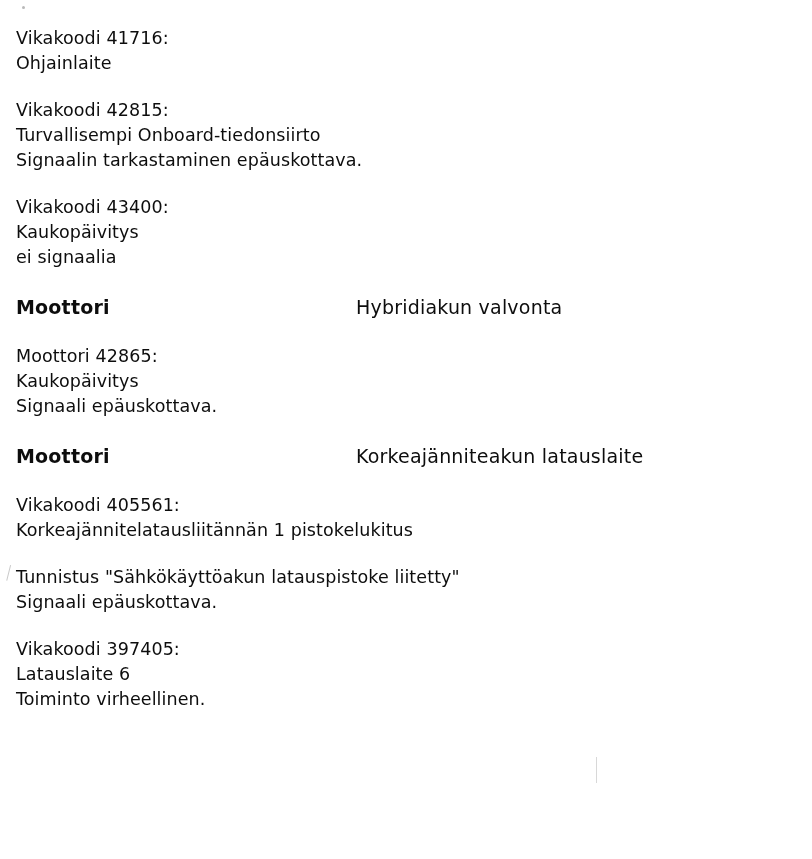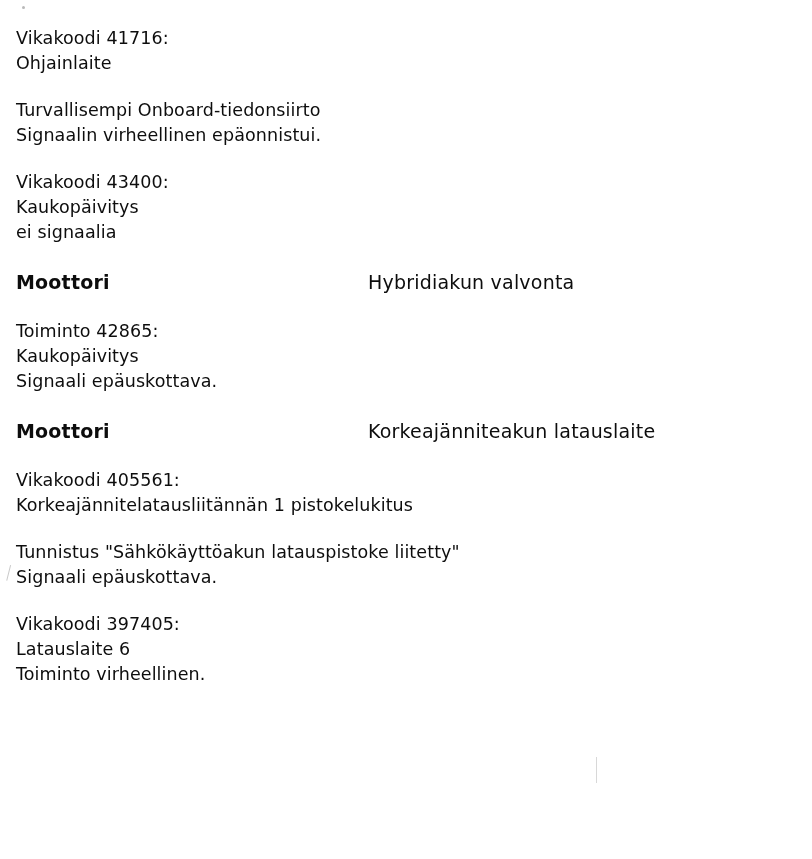--- a/index.html
+++ b/index.html
@@ -35,21 +35,20 @@
     font-size: 17.5px;
     line-height: 25px;
     letter-spacing: 0.1px;
     white-space: pre;
   }
   .section-head {
     display: flex;
     align-items: flex-end;
     margin-top: 26px;
     margin-bottom: 26px;
-    gap: 12px;
   }
   .section-head .sys {
     font-size: 19px;
     font-weight: bold;
     width: 340px;
     flex: 0 0 340px;
     letter-spacing: 0.2px;
   }
   .section-head .sub {
     font-size: 19px;
@@ -95,37 +94,38 @@
   <div class="artifact-line"></div>
 
   <div class="content">
 
     <div class="fault-block">
       <div class="fault-line">Vikakoodi 41716:</div>
       <div class="fault-line">Ohjainlaite</div>
     </div>
 
     <div class="fault-block">
+      <div class="fault-line">Vikakoodi 42815:</div>
       <div class="fault-line">Turvallisempi Onboard-tiedonsiirto</div>
-      <div class="fault-line">Signaalin virheellinen epäonnistui.</div>
+      <div class="fault-line">Signaalin tarkastaminen epäuskottava.</div>
     </div>
 
     <div class="fault-block">
       <div class="fault-line">Vikakoodi 43400:</div>
       <div class="fault-line">Kaukopäivitys</div>
       <div class="fault-line">ei signaalia</div>
     </div>
 
     <div class="section-head">
       <div class="sys">Moottori</div>
       <div class="sub">Hybridiakun valvonta</div>
     </div>
 
     <div class="fault-block">
-      <div class="fault-line">Toiminto 42865:</div>
+      <div class="fault-line">Moottori 42865:</div>
       <div class="fault-line">Kaukopäivitys</div>
       <div class="fault-line">Signaali epäuskottava.</div>
     </div>
 
     <div class="section-head">
       <div class="sys">Moottori</div>
       <div class="sub">Korkeajänniteakun latauslaite</div>
     </div>
 
     <div class="fault-block">

